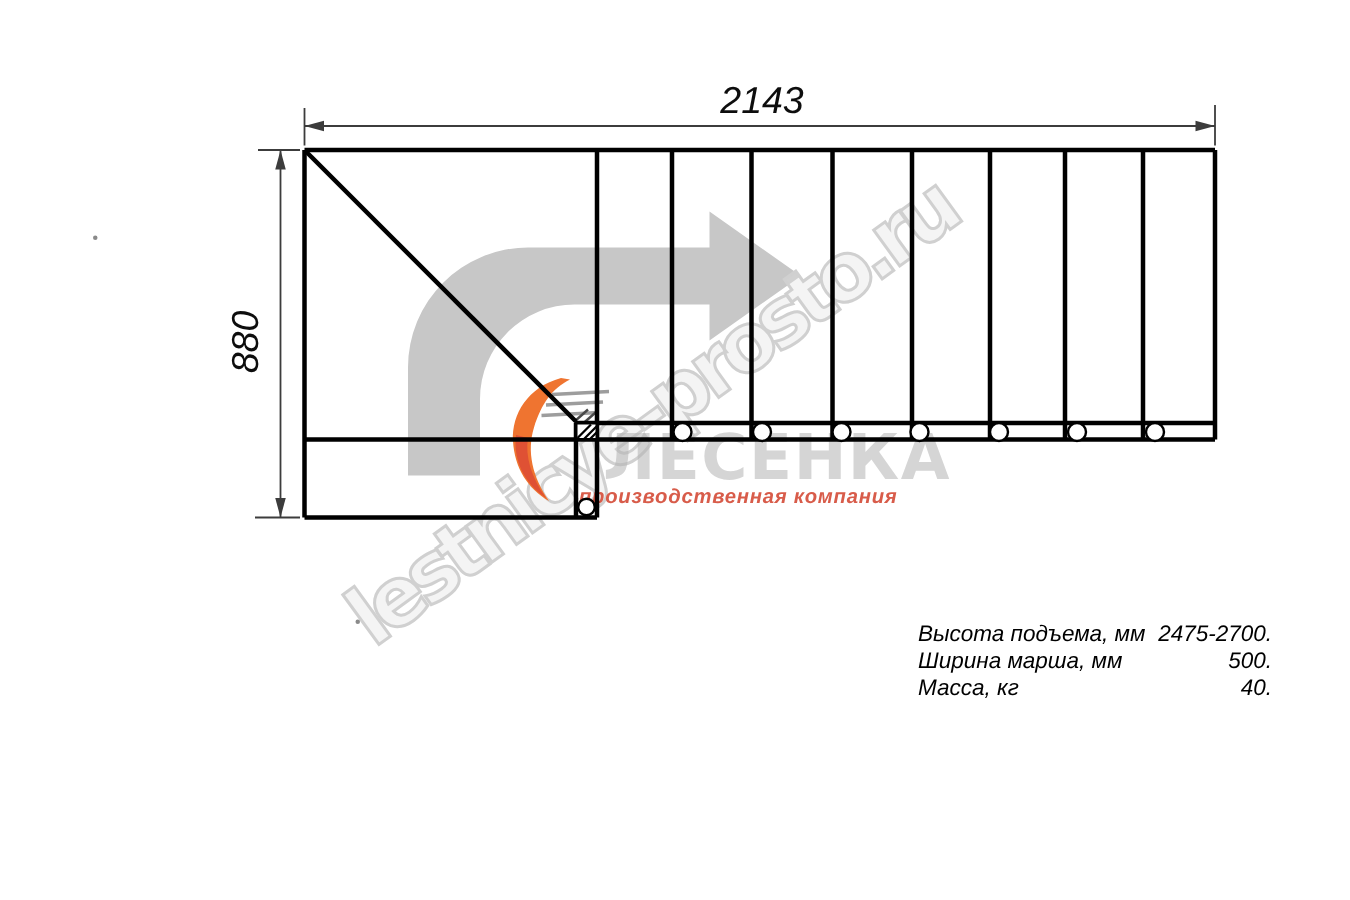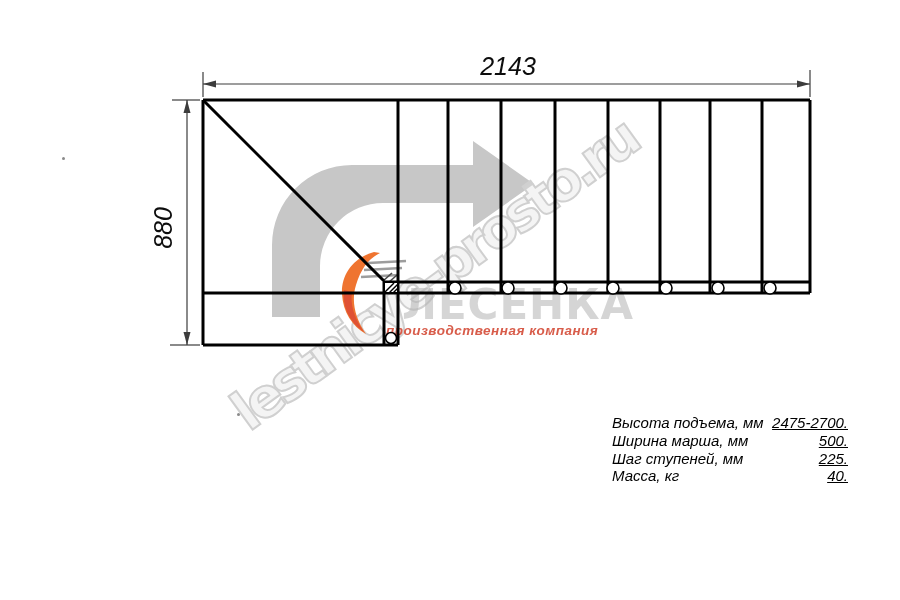--- a/index.html
+++ b/index.html
@@ -32,21 +32,21 @@
   .dim-text{
     font-family:"Liberation Sans", sans-serif;font-style:italic;
     font-size:25px;fill:#0d0d0d;
   }
   .specs{
     position:absolute;left:612px;top:414px;width:236px;z-index:5;
     font-style:italic;font-size:15px;color:#000;
   }
   .spec-row{display:flex;justify-content:space-between;line-height:17.8px;}
   .spec-label{white-space:nowrap;}
-  .spec-value{white-space:nowrap;text-align:right;text-decoration:underline;}
+  .spec-value{white-space:nowrap;text-align:right;}
   .stray-dot{position:absolute;width:3px;height:3px;border-radius:50%;background:#8a8a8a;z-index:4;}
 </style>
 </head>
 <body>
 
 <div class="canvas">
 
   <svg class="layer-arrow" width="900" height="600" viewBox="0 0 900 600">
     <path d="M272,317 V245 A80,80 0 0 1 352,165 H473 V141 L534,184 L473,227 V203 H383 A63,63 0 0 0 320,266 V317 Z" fill="#c7c7c7"></path>
   </svg>
@@ -140,22 +140,18 @@
   <div class="specs">
       <div class="spec-row">
         <span class="spec-label">Высота подъема, мм</span>
         <span class="spec-value">2475-2700.</span>
       </div>
       <div class="spec-row">
         <span class="spec-label">Ширина марша, мм</span>
         <span class="spec-value">500.</span>
       </div>
       <div class="spec-row">
-        <span class="spec-label">Шаг ступеней, мм</span>
-        <span class="spec-value">225.</span>
-      </div>
-      <div class="spec-row">
         <span class="spec-label">Масса, кг</span>
         <span class="spec-value">40.</span>
       </div>
     </div>
 
 </div>
 
 </body></html>

